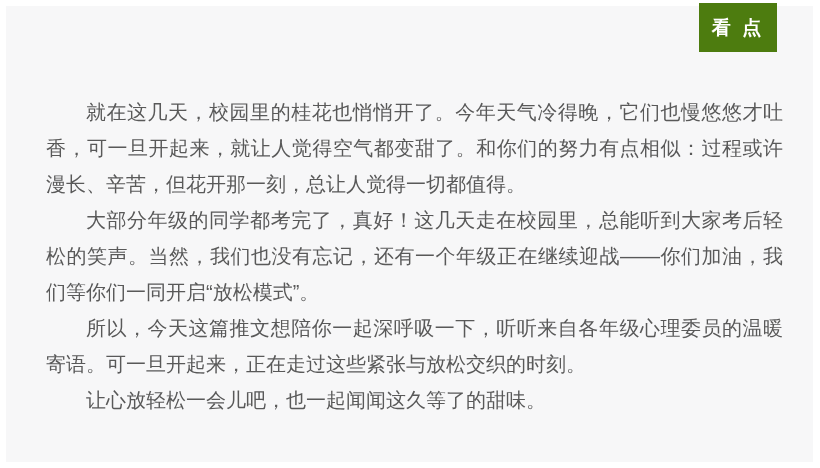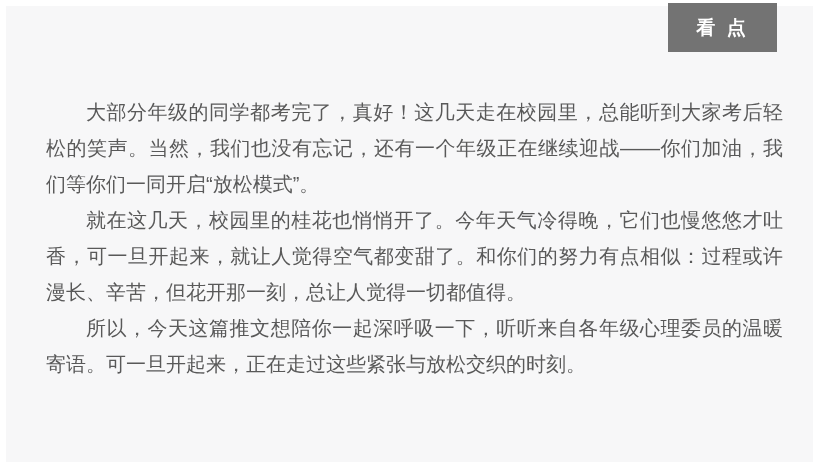--- a/index.html
+++ b/index.html
@@ -22,23 +22,23 @@
     left: 6px;
     top: 6px;
     width: 807px;
     height: 456px;
     background: #f7f7f8;
   }
   .badge {
     position: absolute;
     top: 3px;
     right: 43px;
-    width: 109px;
+    width: 78px;
     height: 49px;
-    background: #737373;
+    background: #4d7c0f;
     color: #ffffff;
     font-weight: bold;
     font-size: 19px;
     letter-spacing: 3px;
     display: flex;
     align-items: center;
     justify-content: center;
     z-index: 2;
   }
   .content {
@@ -61,17 +61,18 @@
 </style>
 </head>
 <body>
 
 <div class="page">
   <div class="card"></div>
 
   <div class="badge">看 点</div>
 
   <div class="content">
+    <p>就在这几天，校园里的桂花也悄悄开了。今年天气冷得晚，它们也慢悠悠才吐香，可一旦开起来，就让人觉得空气都变甜了。和你们的努力有点相似：过程或许漫长、辛苦，但花开那一刻，总让人觉得一切都值得。</p>
     <p>大部分年级的同学都考完了，真好！这几天走在校园里，总能听到大家考后轻松的笑声。当然，我们也没有忘记，还有一个年级正在继续迎战——你们加油，我们等你们一同开启“放松模式”。</p>
-    <p>就在这几天，校园里的桂花也悄悄开了。今年天气冷得晚，它们也慢悠悠才吐香，可一旦开起来，就让人觉得空气都变甜了。和你们的努力有点相似：过程或许漫长、辛苦，但花开那一刻，总让人觉得一切都值得。</p>
     <p>所以，今天这篇推文想陪你一起深呼吸一下，听听来自各年级心理委员的温暖寄语。可一旦开起来，正在走过这些紧张与放松交织的时刻。</p>
+    <p>让心放轻松一会儿吧，也一起闻闻这久等了的甜味。</p>
   </div>
 </div>
 
 </body></html>

